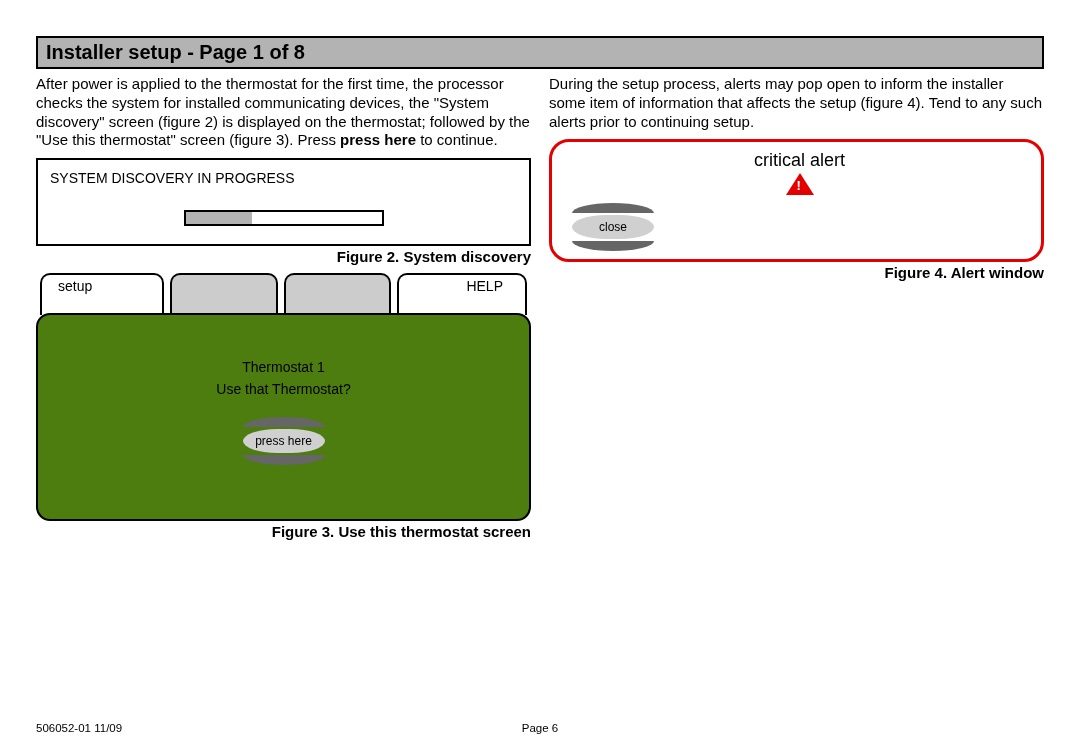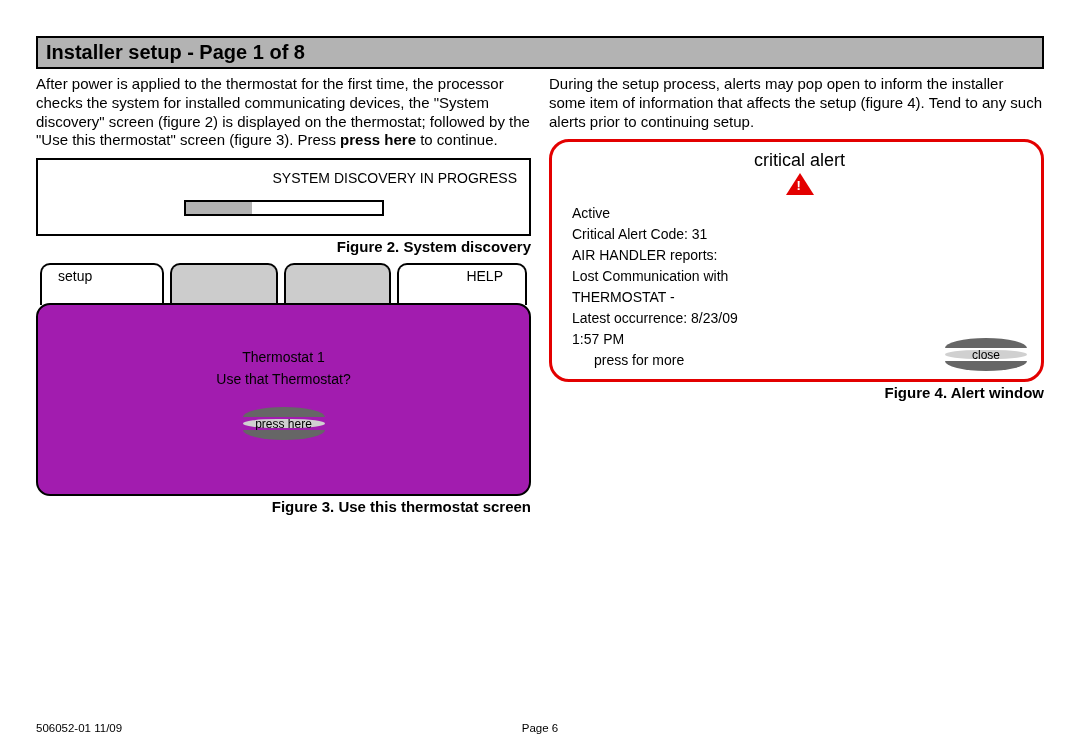--- a/index.html
+++ b/index.html
@@ -45,23 +45,23 @@
     margin-bottom: 8px;
   }
 
   
   .fig2-box {
     border: 2.5px solid #000;
     padding: 10px 12px 18px 12px;
     margin-top: 4px;
   }
   .fig2-title {
-    text-align: right;
+    text-align: left;
     font-size: 14px;
-    margin-bottom: 14px;
+    margin-bottom: 24px;
   }
   .progress-outer {
     width: 200px;
     height: 16px;
     border: 2px solid #000;
     margin: 0 auto;
     background: #fff;
     display: flex;
   }
   .progress-fill {
@@ -89,32 +89,32 @@
     text-align: center;
     background: #fff;
   }
   .tab-setup { text-align: left; padding-left: 16px; }
   .tab-help  { text-align: right; padding-right: 22px; }
   .tab-blank { background: #cccccc; }
   .fig3-body {
     border: 2.5px solid #000;
     border-radius: 14px;
     margin-top: -2px;
-    background: #a21caf;
+    background: #4d7c0f;
     padding: 44px 0 50px 0;
     text-align: center;
     position: relative;
   }
   .fig3-line { font-size: 14px; margin-bottom: 6px; }
 
   
   .circ-btn {
     display: inline-block;
     width: 82px;
-    height: 33px;
+    height: 48px;
     position: relative;
     margin-top: 14px;
   }
   .circ-btn .arc-top, .circ-btn .arc-bot {
     position: absolute;
     left: 0; right: 0;
     height: 10px;
     background: #666;
     border-radius: 50% / 100%;
   }
@@ -228,30 +228,20 @@
 
     <div class="col">
       <p class="body-text">During the setup process, alerts may pop open to inform the installer some item of information that affects the setup (figure 4). Tend to any such alerts prior to continuing setup.</p>
 
       <div class="fig4-box fig4">
         <div class="fig4-header">
           <span>critical alert</span>
           <span class="alert-tri"></span>
         </div>
         <div class="fig4-body">
-          <div class="fig4-lines">
-            <div>Active</div>
-            <div>Critical Alert Code: 31</div>
-            <div>AIR HANDLER reports:</div>
-            <div>Lost Communication with</div>
-            <div>THERMOSTAT -</div>
-            <div>Latest occurrence: 8/23/09</div>
-            <div>1:57 PM</div>
-            <div class="indent">press for more</div>
-          </div>
           <div class="circ-btn" style="flex:0 0 auto;">
             <div class="arc-top"></div>
             <div class="mid">close</div>
             <div class="arc-bot"></div>
           </div>
         </div>
       </div>
       <div class="fig-caption">Figure 4. Alert window</div>
     </div>
 

